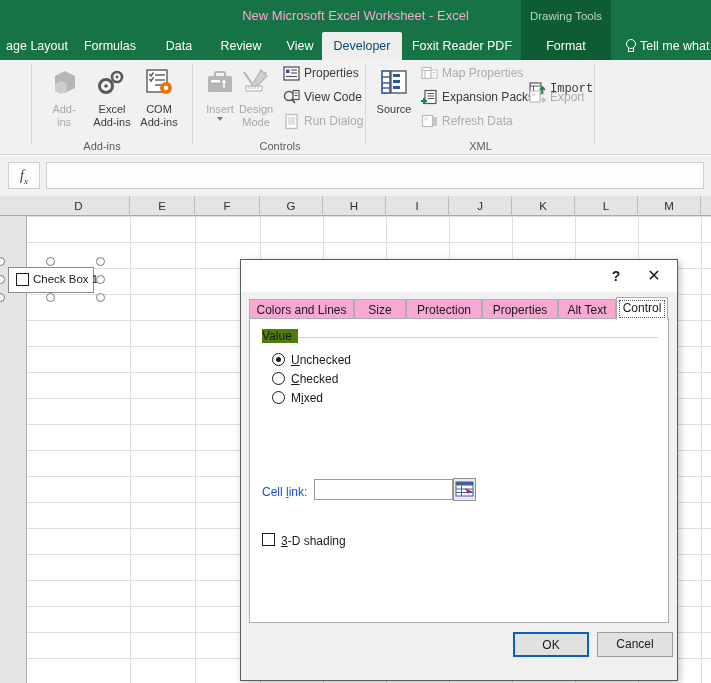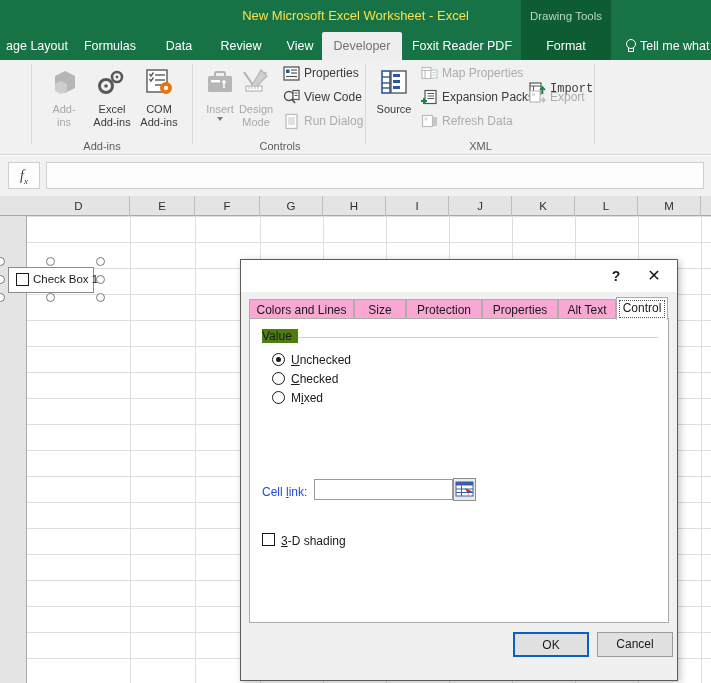--- a/index.html
+++ b/index.html
@@ -14,21 +14,21 @@
 
   
   .titlebar {
     position: absolute; left: 0; top: 0; width: 711px; height: 32px;
     background: #1e6b41; background: #126b3f;
   }
   .titlebar-bg { position:absolute; left:0; top:0; width:711px; height:32px; background:#177245; }
   .app-title {
     position: absolute; left: 0; top: 0; width: 711px; height: 32px;
     line-height: 32px; text-align: center;
-    color: #fde047; font-size: 13px; white-space: nowrap;
+    color: #f9a8d4; font-size: 13px; white-space: nowrap;
   }
   .ctx-header {
     position: absolute; left: 521px; top: 0; width: 90px; height: 32px;
     background: #0e5c34;
     color: #bcd6c6; font-size: 11.5px; text-align: center; line-height: 32px;
   }
 
   
   .tabstrip {
     position: absolute; left: 0; top: 32px; width: 711px; height: 28px;
@@ -37,21 +37,21 @@
   .ctx-tabband {
     position: absolute; left: 521px; top: 0; width: 90px; height: 28px;
     background: #0e5c34;
   }
   .rtab {
     position: absolute; top: 0; height: 28px; line-height: 28px;
     color: #ffffff; font-size: 12.5px; text-align: center;
     white-space: nowrap; cursor: default;
   }
   .rtab.active {
-    background: #eeeeee; color: #737373; border-radius: 2px 2px 0 0;
+    background: #eeeeee; color: #0c4a6e; border-radius: 2px 2px 0 0;
   }
   .tellme {
     position: absolute; top: 0; height: 28px; line-height: 28px;
     color: #ffffff; font-size: 12.5px; white-space: nowrap;
   }
   .bulb {
     display: inline-block; width: 12px; height: 14px; vertical-align: -3px;
     margin-right: 4px; position: relative;
   }
   .bulb::before {

